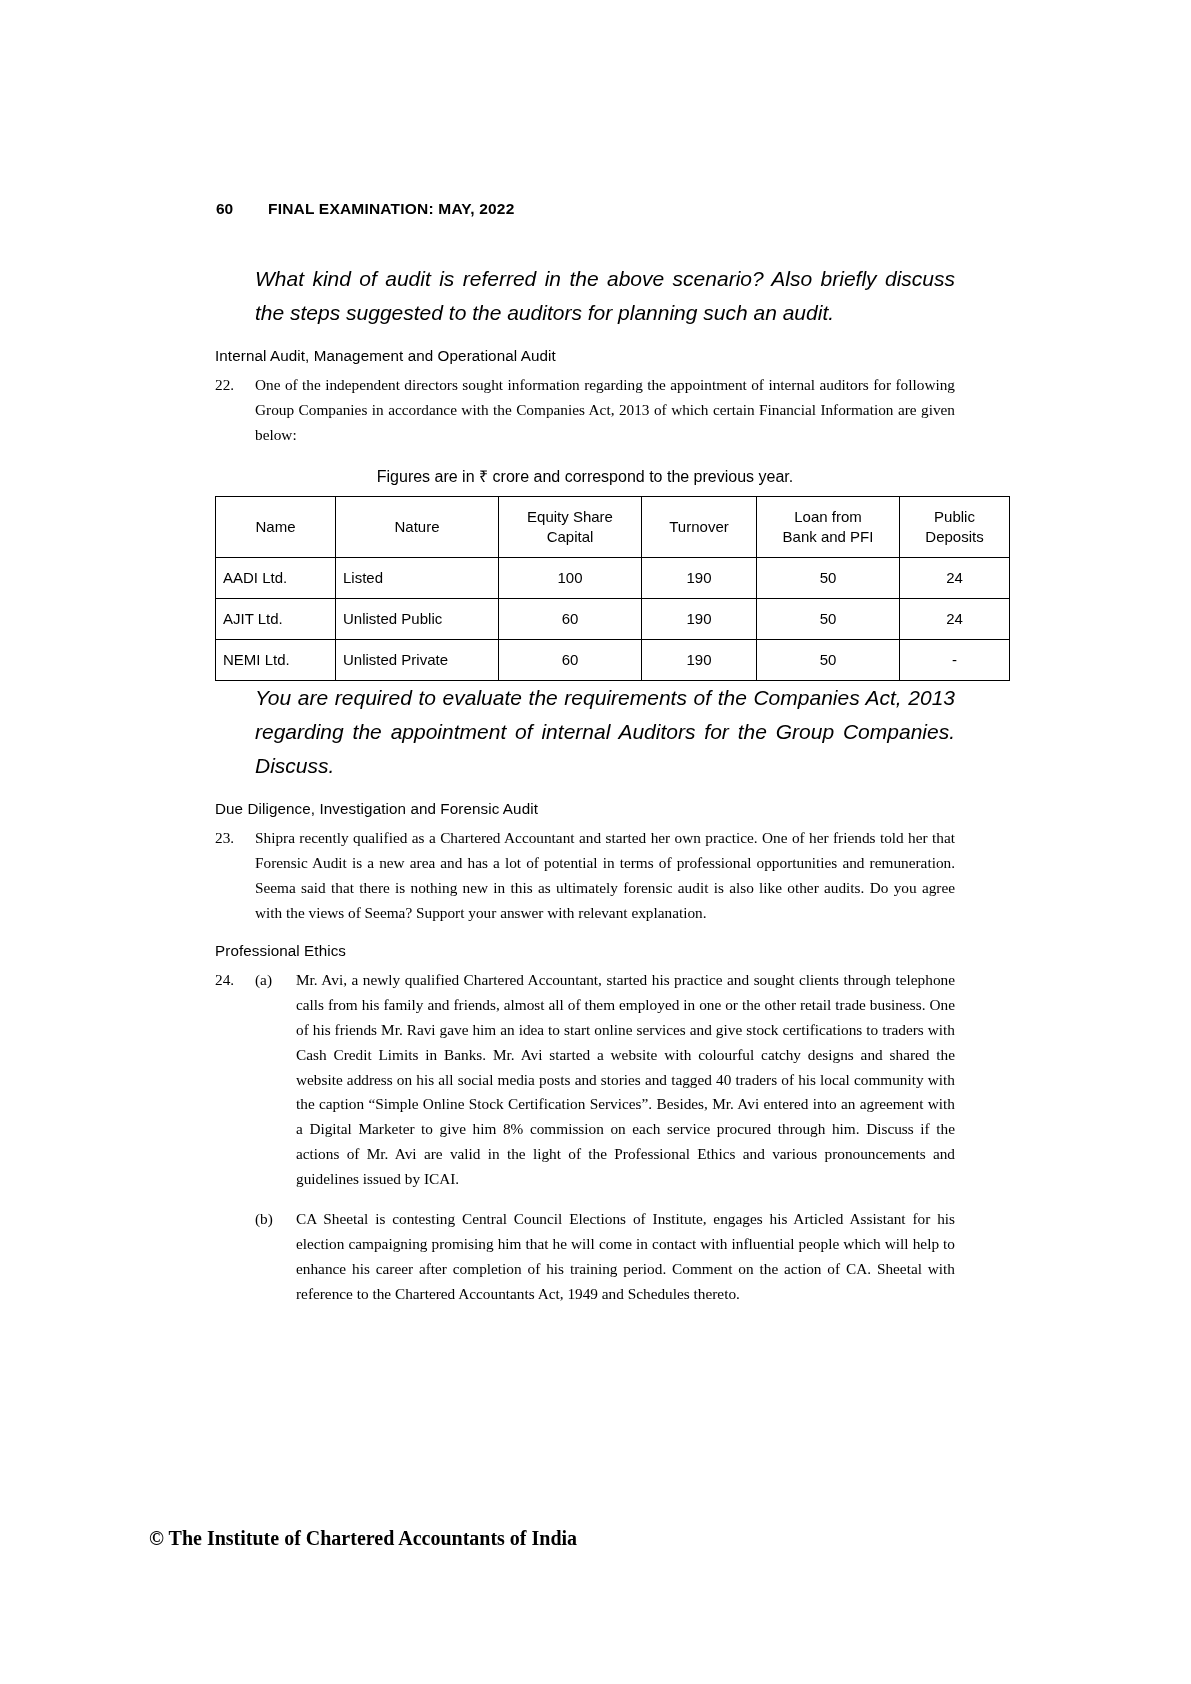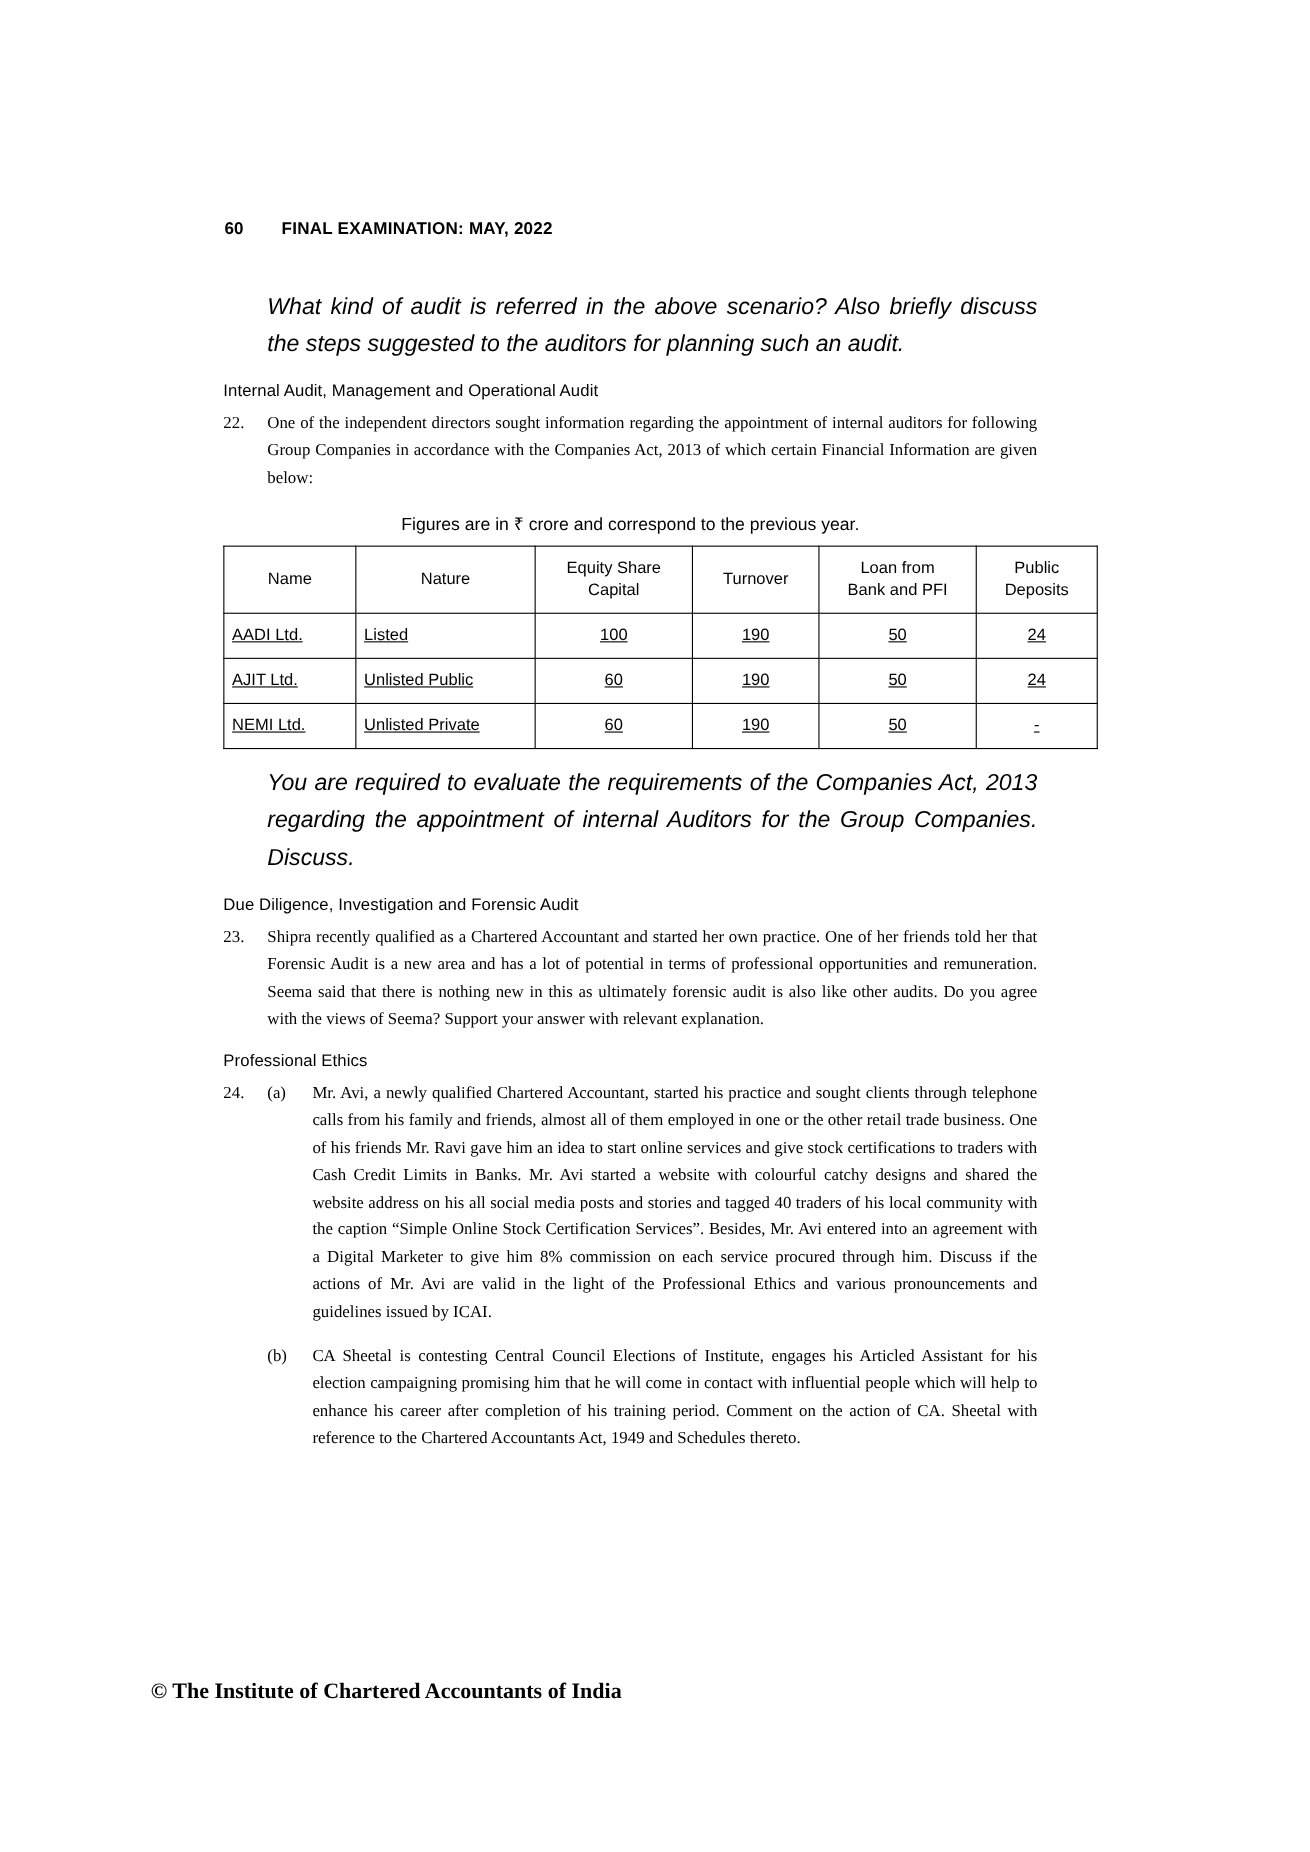--- a/index.html
+++ b/index.html
@@ -9,21 +9,21 @@
   }
   body {
     width: 1191px;
     height: 1684px;
     position: relative;
     font-family: "Liberation Sans", sans-serif;
     color: #000000;
   }
   .page {
     position: absolute;
-    left: 4px; top: 0;
+    left: 16px; top: 0;
     width: 1123px;
     height: 1684px;
     box-sizing: border-box;
   }
   .header-row {
     position: absolute;
     left: 200px;
     top: 200px;
     width: 790px;
     display: flex;
@@ -109,28 +109,26 @@
     padding: 5px 7px;
     line-height: 1.35;
   }
   table.fin thead td {
     text-align: center;
     vertical-align: middle;
     height: 50px;
   }
   table.fin tbody td {
     height: 30px;
-    text-decoration: underline;
   }
   .c-left { text-align: left; }
   .c-center { text-align: center; }
   .para-after {
     margin-left: 40px;
     text-align: justify;
-    margin-top: 14px;
   }
   .footer {
     position: absolute;
     left: 133px;
     top: 1527px;
     font-family: "Liberation Serif", serif;
     font-weight: bold;
     font-size: 20px;
   }
 </style>

